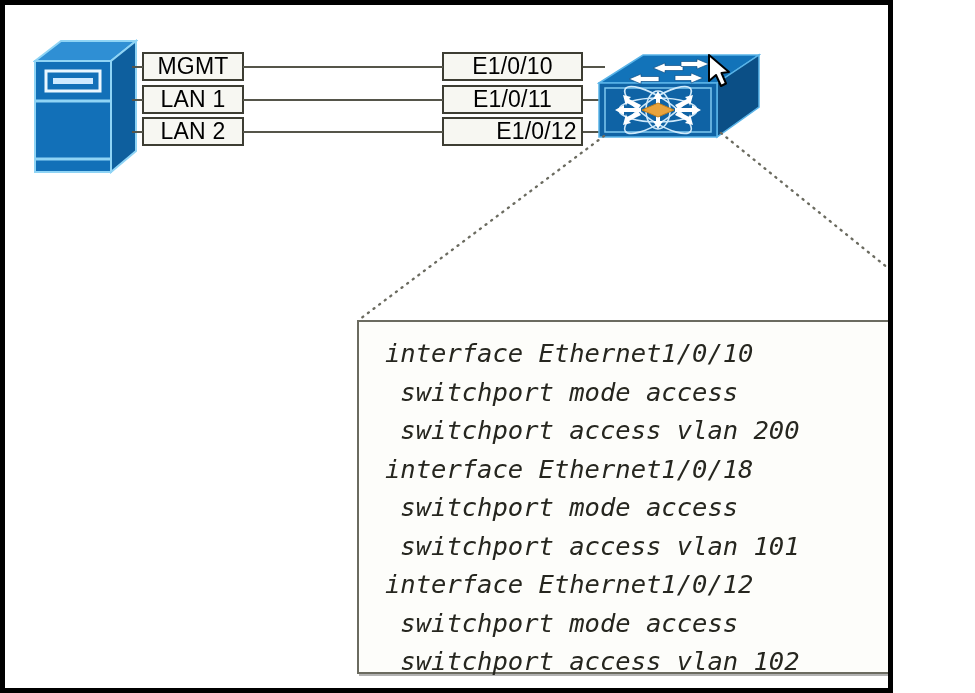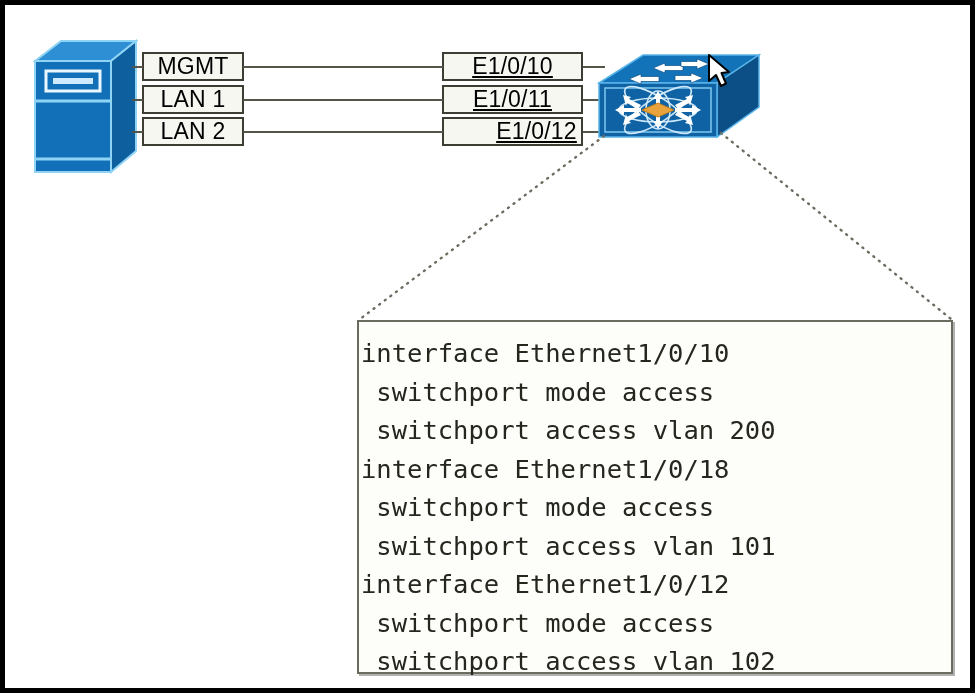--- a/index.html
+++ b/index.html
@@ -2,21 +2,21 @@
 <html><head>
 <meta charset="utf-8">
 <style>
   html, body {
     margin: 0;
     padding: 0;
     background: #ffffff;
   }
   #canvas {
     position: relative;
-    width: 975px;
+    width: 893px;
     height: 693px;
     background: #ffffff;
     border: 5px solid #000000;
     box-sizing: border-box;
     overflow: hidden;
     font-family: "Liberation Sans", sans-serif;
   }
 
   
   .server {
@@ -50,21 +50,20 @@
   }
   .host-label.r1 { top: 47px; }
   .host-label.r2 { top: 80px; }
   .host-label.r3 { top: 112px; }
 
   .sw-label {
     left: 437px;
     width: 141px;
     height: 29px;
     font-size: 23px;
-    text-decoration: underline;
   }
   .sw-label.r1 { top: 47px; }
   .sw-label.r2 { top: 80px; text-align: center; }
   .sw-label.r3 { top: 112px; padding-left: 48px; }
 
   
   .wire {
     position: absolute;
     background: #55554a;
     height: 2px;
@@ -110,21 +109,22 @@
   .config-box {
     position: absolute;
     left: 352px;
     top: 315px;
     width: 596px;
     height: 354px;
     box-sizing: border-box;
     background: #fdfdfa;
     border: 2px solid #6b6b60;
     box-shadow: 2px 2px 0 rgba(0,0,0,0.30);
-    padding: 12px 0 0 2px;
+    padding: 12px 0 0 26px;
+    font-style: italic;
   }
   .config-line {
     font-family: "DejaVu Sans Mono", "Liberation Mono", monospace;
     font-size: 25.5px;
     line-height: 38.5px;
     color: #26261f;
     white-space: pre;
     letter-spacing: 0px;
   }
 </style>

